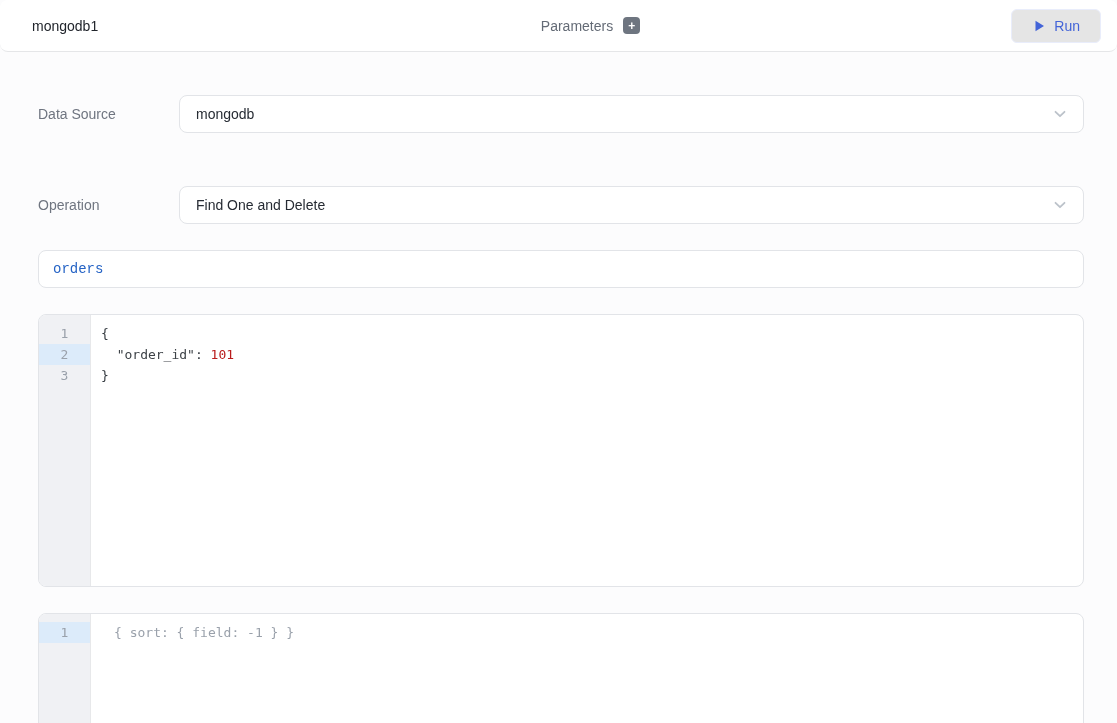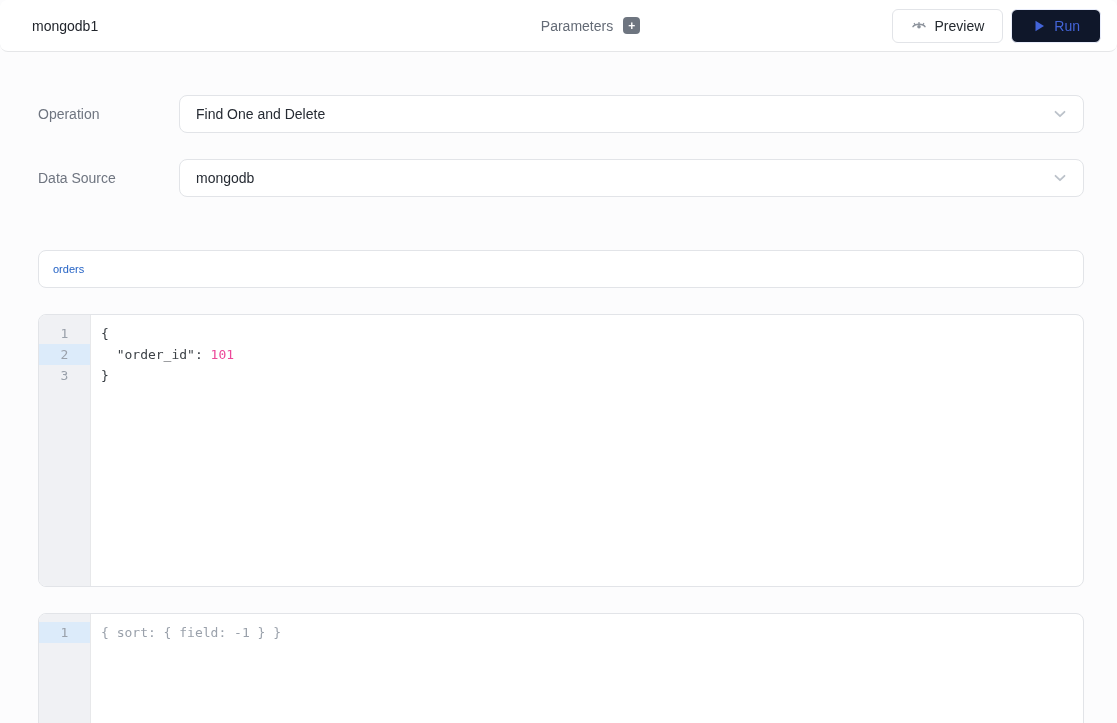--- a/index.html
+++ b/index.html
@@ -42,21 +42,21 @@
     cursor: pointer;
     font-family: inherit;
   }
   .btn-preview {
     background: #ffffff;
     border: 1px solid #e2e4e8;
     color: #24292f;
     padding: 0 18px;
   }
   .btn-run {
-    background: #0f172a;
+    background: #e5e5e5;
     border: 1px solid #e9edfb;
     color: #4364d8;
     padding: 0 20px;
   }
   .icon { display: inline-flex; align-items: center; }
 
   
   .form { padding: 43px 33px 0 38px; }
   .form-row { display: flex; align-items: flex-start; }
   .row-gap-lg { margin-bottom: 53px; }
@@ -80,22 +80,22 @@
   }
   .select-value { flex: 1; font-size: 14px; color: #262b33; }
 
   .code-input {
     height: 38px;
     background: #ffffff;
     border: 1px solid #e2e4e8;
     border-radius: 8px;
     display: flex; align-items: center;
     padding: 0 14px;
-    font-family: Liberation Sans, sans-serif;
-    font-size: 11px;
+    font-family: Liberation Mono, monospace;
+    font-size: 14px;
     color: #2563c5;
     cursor: text;
   }
 
   
   .code-editor {
     background: #ffffff;
     border: 1px solid #e2e4e8;
     border-radius: 8px;
     display: flex;
@@ -119,97 +119,85 @@
   .cm-content {
     flex: 1;
     padding: 8px 0 0 10px;
     font-family: "DejaVu Sans Mono", "Liberation Mono", monospace;
     font-size: 13px;
     position: relative;
   }
   .cm-line { line-height: 21px; white-space: pre; min-height: 21px; }
   .tok-plain { color: #33393f; }
   .tok-key { color: #3d4247; }
-  .tok-number { color: #ec4899; }
+  .tok-number { color: #b91c1c; }
   .cm-placeholder {
     position: absolute;
-    top: 8px; left: 10px;
+    top: 8px; left: 23px;
     line-height: 21px;
     color: #9aa1ab;
     white-space: pre;
     pointer-events: none;
   }
 </style>
 </head>
 <body>
 
 <header class="topbar">
   <div class="topbar-left">
     <span class="query-title">mongodb1</span>
   </div>
   <div class="topbar-center">
     <span class="params-label">Parameters</span>
     <button class="add-param-btn">
       <span>+</span>
     </button>
   </div>
   <div class="topbar-right">
-    <button class="btn btn-preview">
-      <span class="icon">
-        <svg width="16" height="16" viewBox="0 0 16 16">
-          <path d="M2 8.6 C4 5.4 12 5.4 14 8.6" fill="none" stroke="#8d939c" stroke-width="1.5" stroke-linecap="round"></path>
-          <circle cx="8" cy="8.8" r="1.8" fill="#8d939c"></circle>
-          <line x1="4.1" y1="6.7" x2="3.3" y2="5.5" stroke="#8d939c" stroke-width="1.3" stroke-linecap="round"></line>
-          <line x1="11.9" y1="6.7" x2="12.7" y2="5.5" stroke="#8d939c" stroke-width="1.3" stroke-linecap="round"></line>
-          <line x1="8" y1="6" x2="8" y2="4.6" stroke="#8d939c" stroke-width="1.3" stroke-linecap="round"></line>
-        </svg>
-      </span>
-      <span>Preview</span>
-    </button>
     <button class="btn btn-run">
       <span class="icon">
         <svg width="14" height="14" viewBox="0 0 14 14">
           <path d="M3.5 1.8 L12 7 L3.5 12.2 Z" fill="#4364d8"></path>
         </svg>
       </span>
       <span>Run</span>
     </button>
   </div>
 </header>
 
 <main class="form">
 
+  <div class="form-row row-gap-lg">
+    <div class="form-label">Data Source</div>
+    <div class="form-field">
+      <div class="select-box">
+        <span class="select-value">mongodb</span>
+        <span class="icon">
+          <svg width="18" height="18" viewBox="0 0 18 18">
+            <path d="M4.5 6.8 L9 11.2 L13.5 6.8" fill="none" stroke="#bcc2ca" stroke-width="1.8" stroke-linecap="round" stroke-linejoin="round"></path>
+          </svg>
+        </span>
+      </div>
+    </div>
+  </div>
+
   <div class="form-row row-gap">
     <div class="form-label">Operation</div>
     <div class="form-field">
       <div class="select-box">
         <span class="select-value">Find One and Delete</span>
         <span class="icon">
           <svg width="18" height="18" viewBox="0 0 18 18">
             <path d="M4.5 6.8 L9 11.2 L13.5 6.8" fill="none" stroke="#bcc2ca" stroke-width="1.8" stroke-linecap="round" stroke-linejoin="round"></path>
           </svg>
         </span>
       </div>
     </div>
   </div>
 
-  <div class="form-row row-gap-lg">
-    <div class="form-label">Data Source</div>
-    <div class="form-field">
-      <div class="select-box">
-        <span class="select-value">mongodb</span>
-        <span class="icon">
-          <svg width="18" height="18" viewBox="0 0 18 18">
-            <path d="M4.5 6.8 L9 11.2 L13.5 6.8" fill="none" stroke="#bcc2ca" stroke-width="1.8" stroke-linecap="round" stroke-linejoin="round"></path>
-          </svg>
-        </span>
-      </div>
-    </div>
-  </div>
-
   <div class="form-row row-gap">
     <div class="form-field">
       <div class="code-input">
         <span>orders</span>
       </div>
     </div>
   </div>
 
   <div class="form-row row-gap">
     <div class="form-field">

